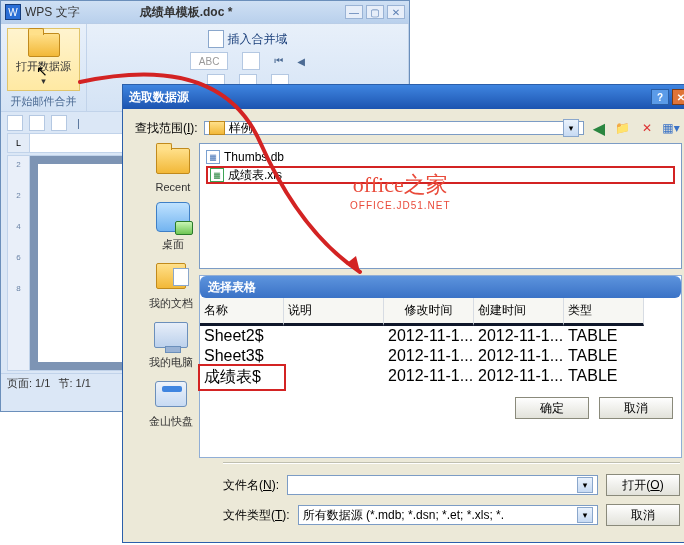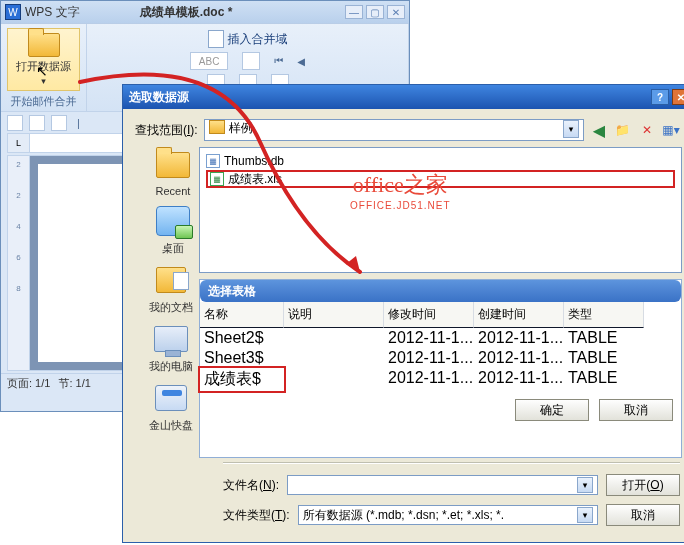--- a/index.html
+++ b/index.html
@@ -50,21 +50,21 @@
 
 
 .dialog { position: absolute; left: 122px; top: 84px; width: 575px; height: 459px; border: 1px solid #2b5faa; background: #ece9d8; z-index: 20; display:flex; flex-direction:column;}
 .dlg-title { height: 24px; background: linear-gradient(#3f85e0,#1c54b0); color:#fff; display:flex; align-items:center; font-size:12px; padding:0 6px; font-weight:bold;}
 .dlg-title .tbtns { margin-left:auto; display:flex; gap:3px;}
 .dlg-title .tbtns span { width:18px; height:16px; background:#e07438; border:1px solid #7d3a14; font-size:10px; display:flex; align-items:center; justify-content:center; color:#fff;}
 .dlg-title .tbtns .help { background:#5b9be8; border-color:#2a5ea5;}
 .dlg-body { flex:1; display:flex; flex-direction:column; padding: 6px 8px 8px 0;}
 .dlg-top { display:flex; align-items:center; gap:6px; padding: 4px 8px 6px 12px; font-size:12px;}
 .dlg-top label span.u { text-decoration: underline; }
-.dlg-top .combo { flex:1; height:22px; background:#fff; border:1px solid #7c9cc5; display:flex; align-items:flex-start; padding:0 4px; font-size:12px;}
+.dlg-top .combo { flex:1; height:14px; background:#fff; border:1px solid #7c9cc5; display:flex; align-items:center; padding:0 4px; font-size:12px;}
 .dlg-top .combo .cfolder { width:16px; height:14px; background:linear-gradient(#ffe08a,#f2b838); border:1px solid #c18a1c; margin-right:4px;}
 .dlg-top .combo .dd { margin-left:auto; width:16px; height:18px; background:linear-gradient(#eaf2fc,#c7daf3); border:1px solid #8aa7cc; display:flex; align-items:center; justify-content:center; font-size:9px;}
 .dlg-top .tbicons { display:flex; gap:6px; align-items:center;}
 .dlg-top .tbicons .ic { width:18px; height:18px; display:flex; align-items:center; justify-content:center;}
 .dlg-main { flex:1; display:flex;}
 .dlg-side { width:76px; display:flex; flex-direction:column; align-items:flex-end; gap:6px; padding:0 6px;}
 .side-item { display:flex; flex-direction:column; align-items:center; gap:2px; font-size:11px; color:#333; cursor:default;}
 .side-item .sic { width:40px; height:36px; display:flex; align-items:center; justify-content:center;}
 .sic-folder { width:34px; height:26px; background:linear-gradient(#ffe08a,#f2b838); border:1px solid #c18a1c; border-radius:2px; position:relative;}
 .sic-folder:before { content:""; position:absolute; left:-1px; top:-6px; width:14px; height:6px; background:#ffe08a; border:1px solid #c18a1c; border-bottom:none; border-radius:2px 2px 0 0;}
@@ -78,27 +78,27 @@
 .sic-disk:after{content:"";position:absolute;left:6px;top:4px;width:20px;height:6px;background:#3f85e0;border-radius:2px;}
 .dlg-right { flex:1; display:flex; flex-direction:column; padding-right:6px;}
 .filelist { height:126px; background:#fff; border:1px solid #7c9cc5; padding:4px 6px; font-size:12px;}
 .file-item { display:flex; align-items:center; gap:4px; height:18px;}
 .file-item.sel { border:2px solid #d32323; padding:0 2px;}
 .fi-db { width:14px; height:14px; background:#fff; border:1px solid #7aa0d0; display:flex; align-items:center; justify-content:center; font-size:8px; color:#4372b6;}
 .fi-xls { width:14px; height:14px; background:#fff; border:1px solid #3ca455; display:flex; align-items:center; justify-content:center; font-size:8px; color:#2b8640;}
 .table-panel { margin-top:6px; border:1px solid #90aed6; background:#fff; flex:1; display:flex; flex-direction:column;}
 .tp-title { height:22px; background: linear-gradient(#5d94dd,#3a72c6); color:#fff; font-size:12px; display:flex; align-items:center; padding:0 8px; font-weight:bold;border-radius:6px;}
 .tp-cols { display:flex; font-size:12px; }
-.tp-cols span { padding:4px 4px; border-right:1px solid #d7dce3; border-bottom:1px solid #0f172a; background:#f7f7f3;}
+.tp-cols span { padding:4px 4px; border-right:1px solid #d7dce3; border-bottom:3px solid #0f172a; background:#f7f7f3;}
 .tp-body { font-size:16px; }
 .tp-row { display:flex;}
 .tp-row span { padding:1px 4px; overflow:hidden; white-space:nowrap;}
 .tp-row .c0 { width:84px;}
 .tp-cols .c0 { width:84px;}
-.c1 { width:100px;} .c2 { width:90px;} .c3 { width:90px;} .c4 { width:80px;}
+.c1 { width:100px;} .c2 { width:90px;text-align:center;} .c3 { width:90px;} .c4 { width:80px;}
 .tp-row.sel .c0 { outline:2px solid #d32323;}
 .tp-btns { display:flex; justify-content:flex-end; gap:10px; padding:8px;}
 .btn { min-width:74px; height:22px; background:linear-gradient(#fefefe,#e2e2da); border:1px solid #8a8a7b; font-size:12px; display:flex; align-items:center; justify-content:center;}
 .dlg-bottom { padding:6px 8px 0 100px; font-size:12px;}
 .dlg-bottom .row { display:flex; align-items:center; gap:8px; margin-bottom:8px;}
 .dlg-bottom .row label span.u { text-decoration: underline;}
 .dlg-bottom .combo2 { flex:1; height:20px; background:#fff; border:1px solid #7c9cc5; display:flex; align-items:center; padding:0 4px; font-size:12px;}
 .dlg-bottom .combo2 .dd { margin-left:auto; width:16px; height:16px; background:linear-gradient(#eaf2fc,#c7daf3); border:1px solid #8aa7cc; display:flex; align-items:center; justify-content:center; font-size:9px;}
 .sep-line { border-top: 1px solid #bfbfb0; border-bottom: 1px solid #fff; margin: 4px 8px 4px 100px; }
 

